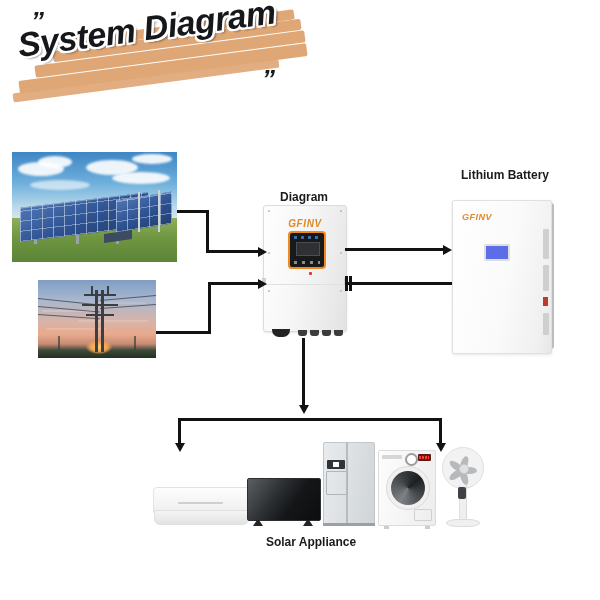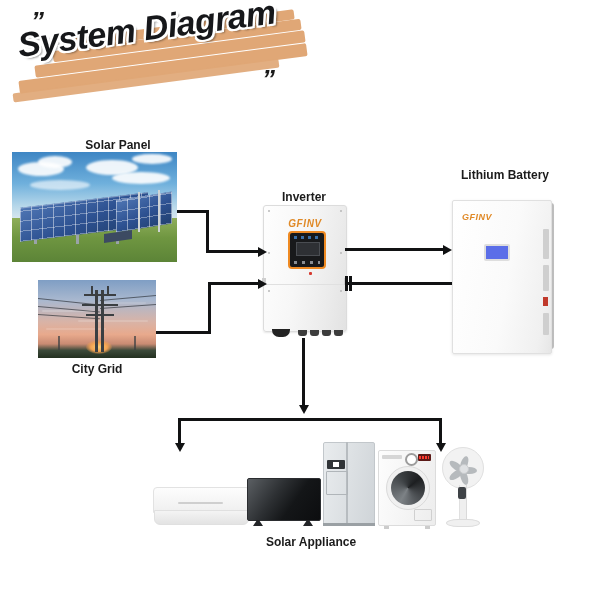--- a/index.html
+++ b/index.html
@@ -165,21 +165,20 @@
     <div class="brush b1"></div>
     <div class="brush b2"></div>
     <div class="brush b3"></div>
     <div class="brush b4"></div>
     <div class="brush b5"></div>
     <div class="quote q-tl">”</div>
     <div class="title-text">System Diagram</div>
     <div class="quote q-br">”</div>
   </div>
 
-  <div class="node-label" style="left:58px;top:138px;width:120px;">Solar Panel</div>
   <div class="photo" id="solar-photo">
     <div class="sky"></div>
     <div class="cloud" style="left:6px;top:10px;width:46px;height:14px;"></div>
     <div class="cloud" style="left:26px;top:4px;width:34px;height:12px;"></div>
     <div class="cloud" style="left:74px;top:8px;width:52px;height:15px;"></div>
     <div class="cloud" style="left:100px;top:20px;width:58px;height:12px;"></div>
     <div class="cloud" style="left:18px;top:28px;width:60px;height:10px;opacity:.6;"></div>
     <div class="cloud" style="left:120px;top:2px;width:40px;height:10px;"></div>
     <div class="grass"></div>
     <div class="pvleg" style="left:22px;top:78px;width:3px;height:14px;"></div>
@@ -213,23 +212,22 @@
     <div class="tower" style="left:57px;top:10px;width:3px;height:62px;"></div>
     <div class="tower" style="left:63px;top:10px;width:3px;height:62px;"></div>
     <div class="tower" style="left:46px;top:14px;width:32px;height:2px;"></div>
     <div class="tower" style="left:44px;top:24px;width:36px;height:2px;"></div>
     <div class="tower" style="left:48px;top:34px;width:28px;height:2px;"></div>
     <div class="tower" style="left:53px;top:6px;width:2px;height:10px;"></div>
     <div class="tower" style="left:69px;top:6px;width:2px;height:10px;"></div>
     <div class="tower" style="left:20px;top:56px;width:2px;height:14px;opacity:.7;"></div>
     <div class="tower" style="left:96px;top:56px;width:2px;height:14px;opacity:.7;"></div>
   </div>
-  <div class="node-label" style="left:37px;top:362px;width:120px;">City Grid</div>
-
-  <div class="node-label" style="left:244px;top:190px;width:120px;">Inverter</div>
+
+  <div class="node-label" style="left:244px;top:190px;width:120px;">Diagram</div>
   <div id="inverter-body">
     <div class="inv-screw" style="left:4px;top:4px;"></div>
     <div class="inv-screw" style="right:4px;top:4px;"></div>
     <div class="inv-screw" style="left:4px;top:46px;"></div>
     <div class="inv-screw" style="right:4px;top:46px;"></div>
     <div class="inv-screw" style="left:4px;top:84px;"></div>
     <div class="inv-screw" style="right:4px;top:84px;"></div>
     <div id="inv-logo">GFINV</div>
     <div id="inv-display">
       <div class="inv-dotrow"></div>

